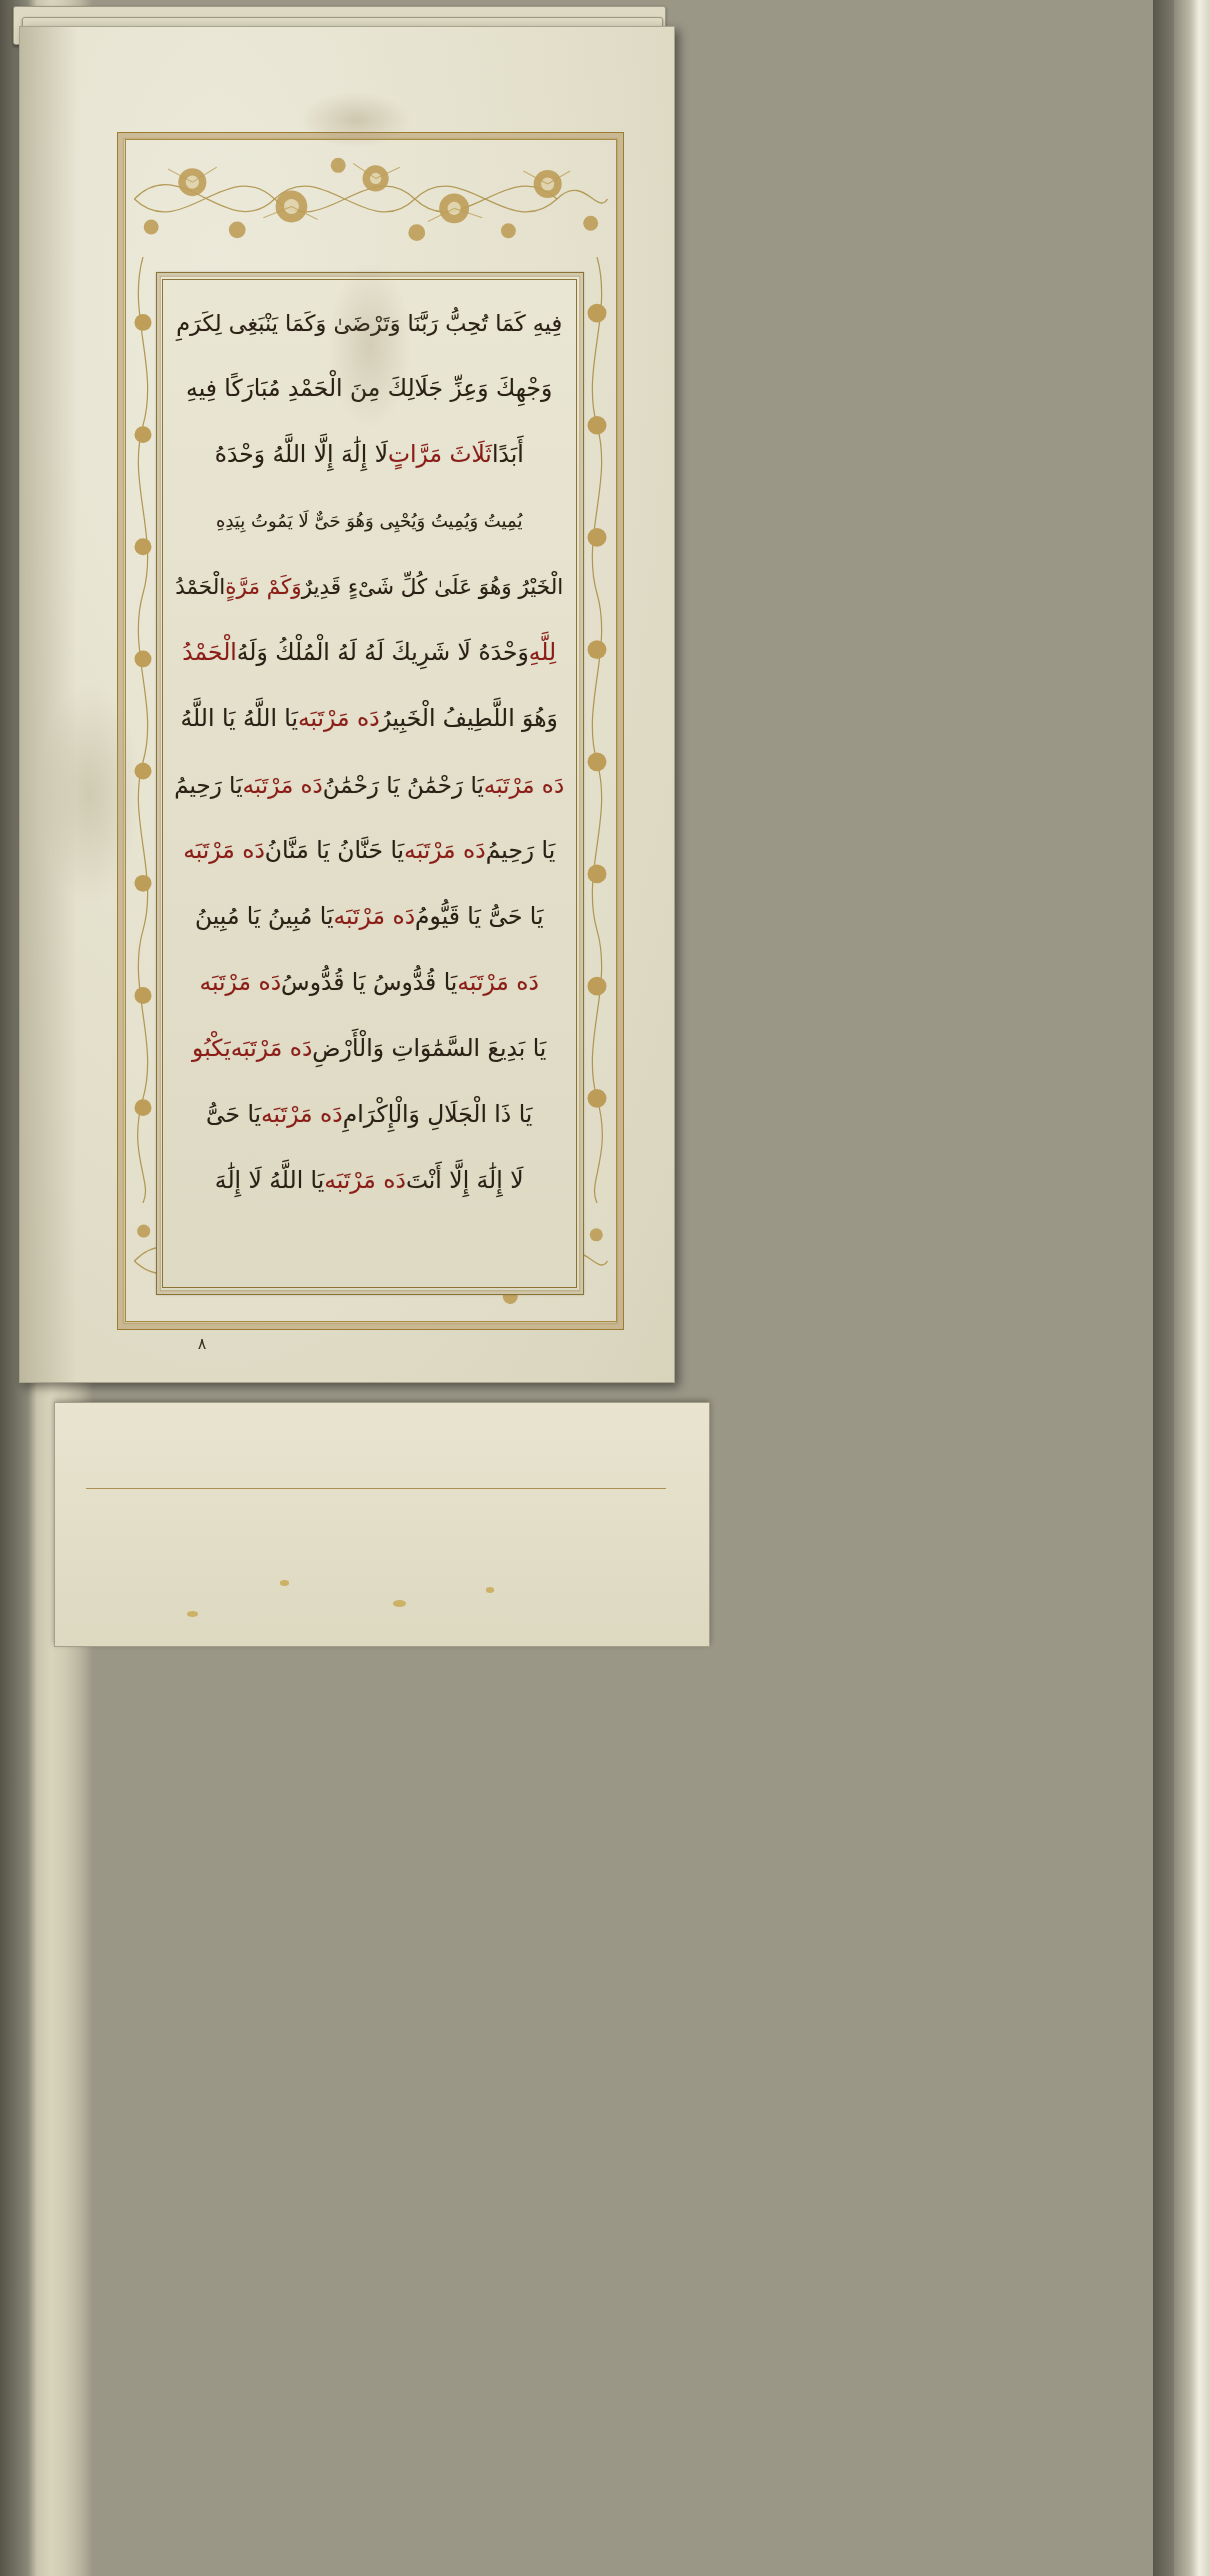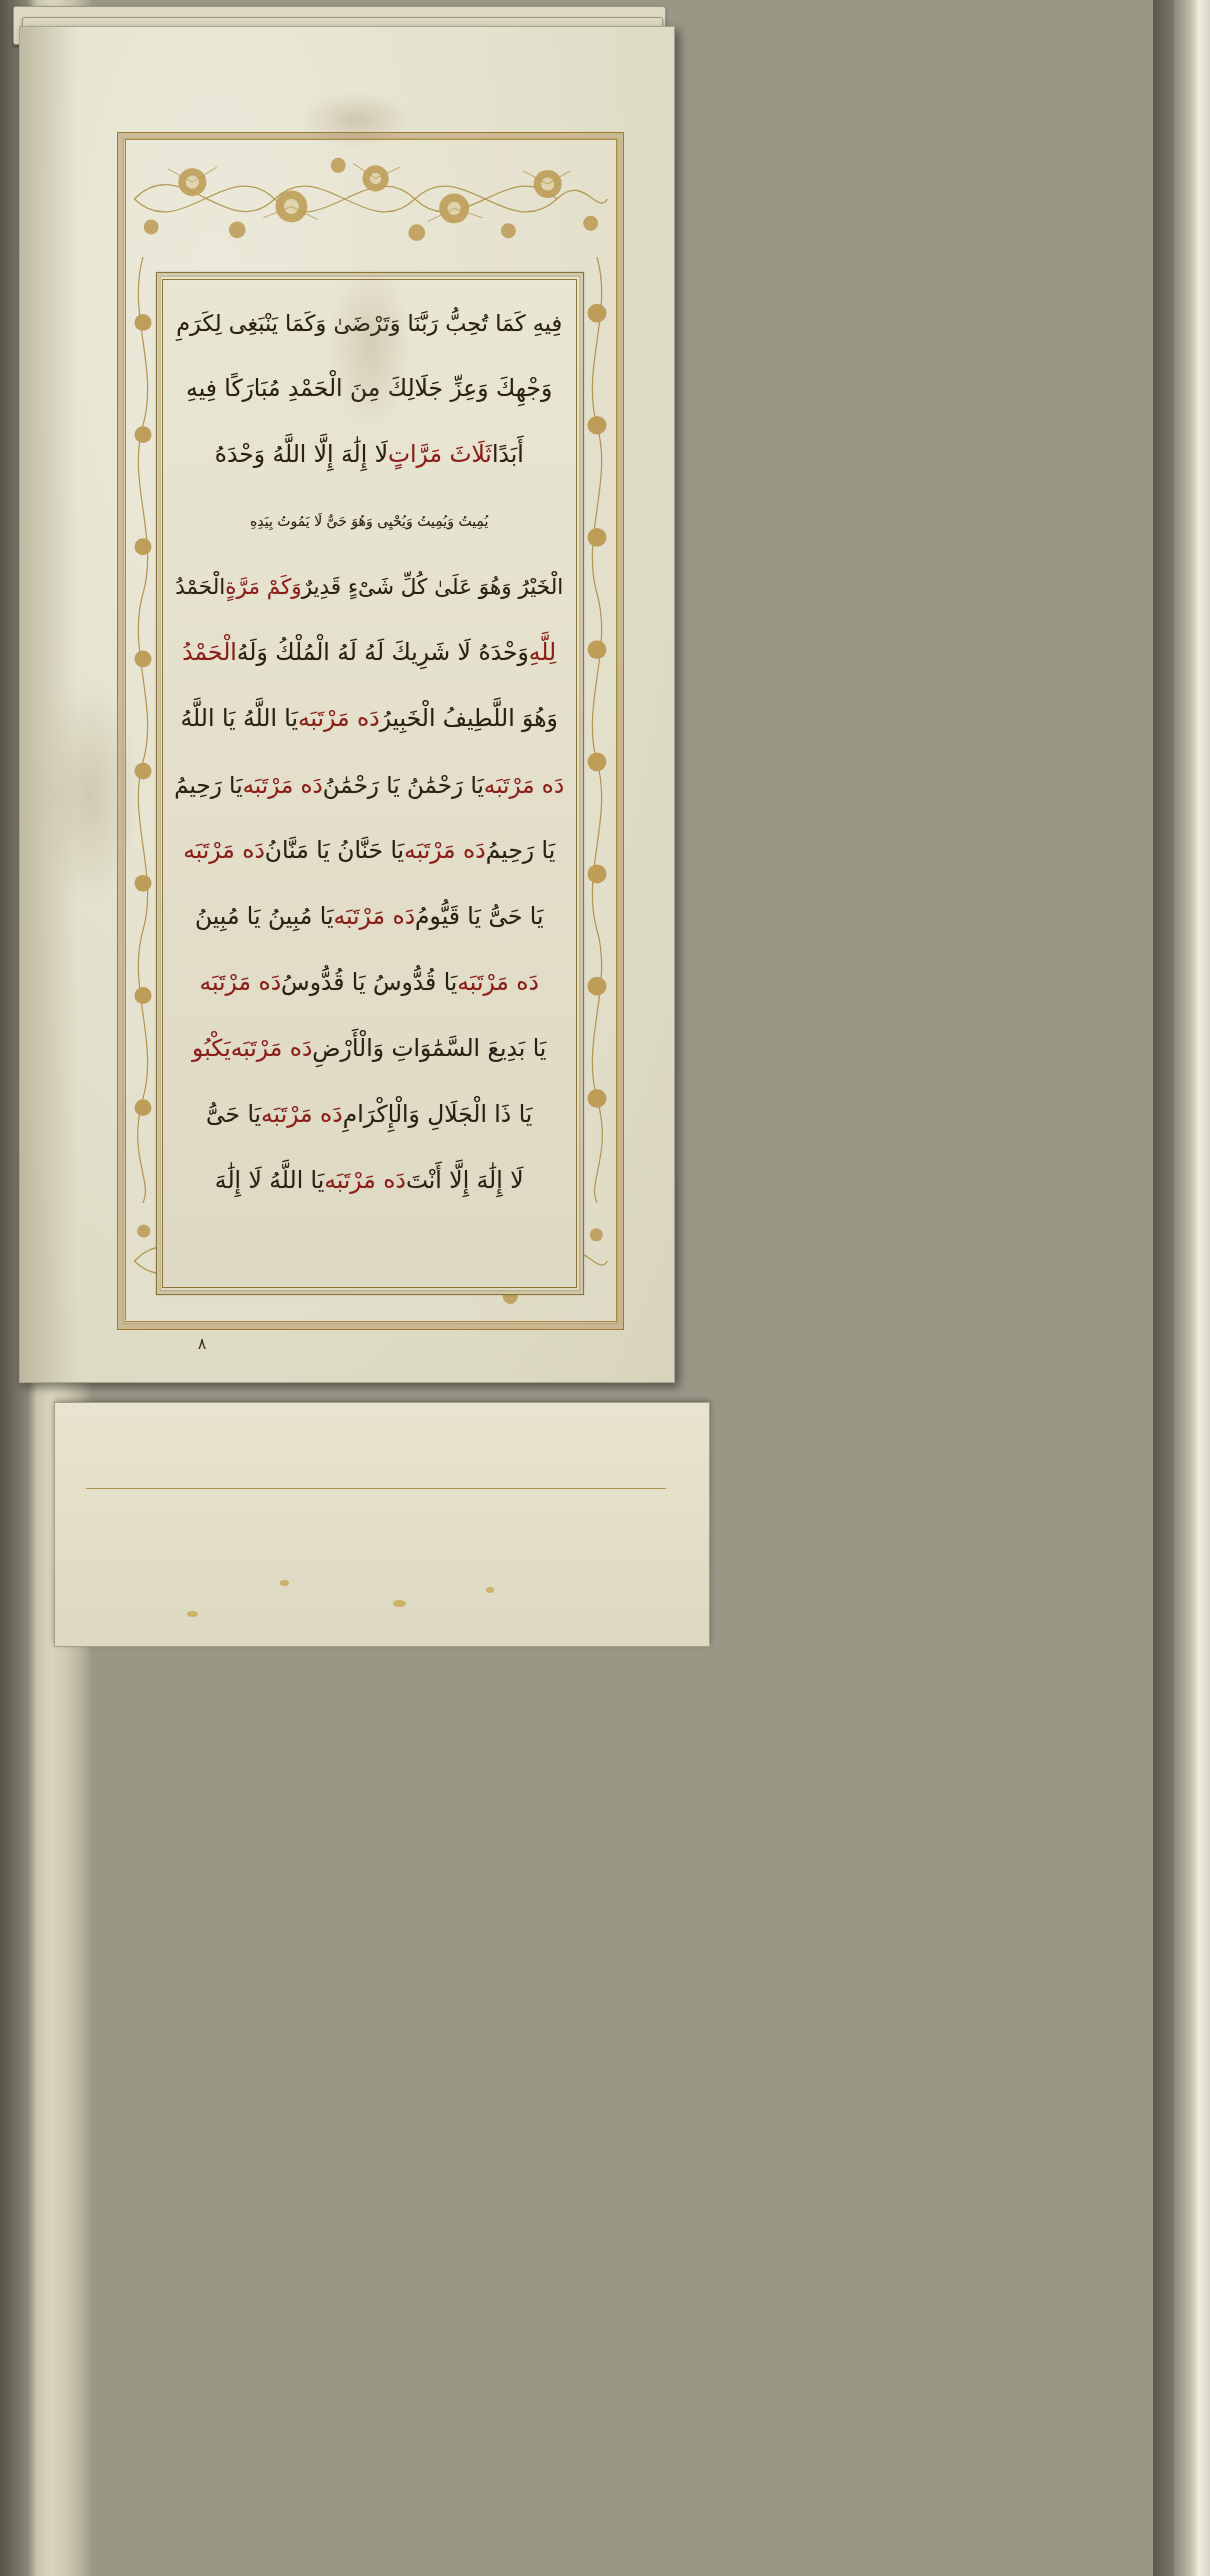--- a/index.html
+++ b/index.html
@@ -313,21 +313,21 @@
           <span class="blk">فِيهِ كَمَا تُحِبُّ رَبَّنَا وَتَرْضَىٰ وَكَمَا يَنْبَغِى لِكَرَمِ</span>
         </div>
         <div class="line" style="height: 66px;">
           <span class="blk">وَجْهِكَ وَعِزِّ جَلَالِكَ مِنَ الْحَمْدِ مُبَارَكًا فِيهِ</span>
         </div>
         <div class="line" style="height: 66px;">
           <span class="blk">أَبَدًا </span>
           <span class="red">ثَلَاثَ مَرَّاتٍ </span>
           <span class="blk">لَا إِلَٰهَ إِلَّا اللَّهُ وَحْدَهُ</span>
         </div>
-        <div class="line" style="height: 66px; font-size: 14px;">
+        <div class="line" style="height: 66px; font-size: 18px;">
           <span class="blk">يُمِيتُ وَيُمِيتُ وَيُحْيِى وَهُوَ حَىٌّ لَا يَمُوتُ بِيَدِهِ</span>
         </div>
         <div class="line" style="height: 66px; font-size: 21.5px;">
           <span class="blk">الْخَيْرُ وَهُوَ عَلَىٰ كُلِّ شَىْءٍ قَدِيرٌ </span>
           <span class="red">وَكَمْ مَرَّةٍ </span>
           <span class="blk">الْحَمْدُ</span>
         </div>
         <div class="line" style="height: 66px;">
           <span class="red">لِلَّهِ </span>
           <span class="blk">وَحْدَهُ لَا شَرِيكَ لَهُ لَهُ الْمُلْكُ وَلَهُ </span>

